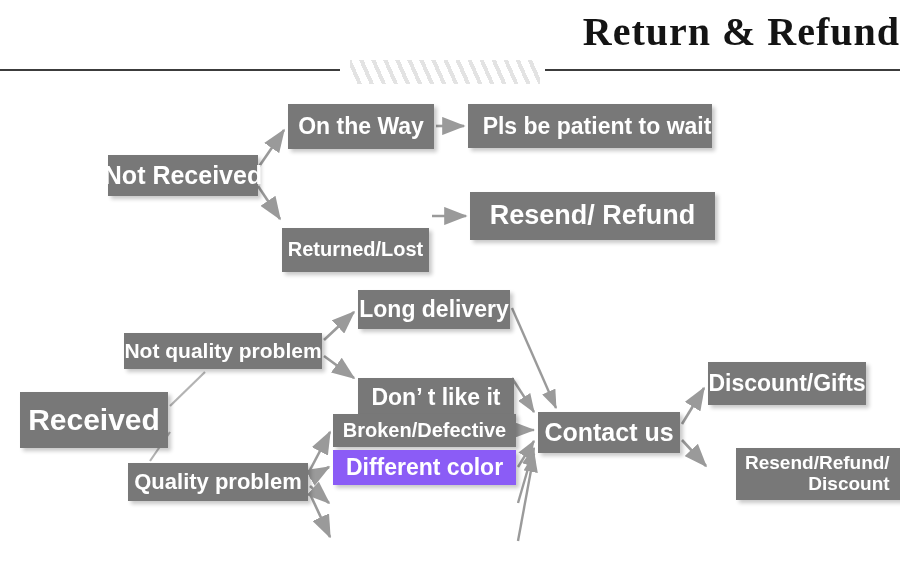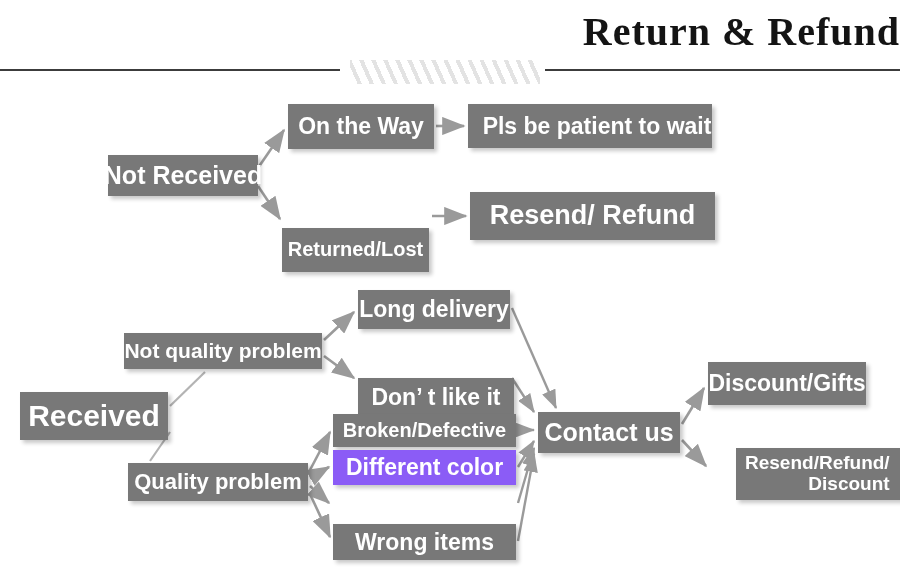--- a/index.html
+++ b/index.html
@@ -162,27 +162,26 @@
       <g stroke="#9a9a9a" stroke-width="2.6" fill="none" marker-end="url(#ah)">
         <path d="M682,424 L704,388"></path>
         <path d="M682,440 L706,466"></path>
       </g>
     </svg>
   <div class="node" style="left: 108px; top: 155px; width: 150px; height: 41px; font-size: 25px; background: rgb(120, 120, 120); color: rgb(255, 255, 255); text-align: center;">Not Received</div>
       <div class="node" style="left: 288px; top: 104px; width: 146px; height: 45px; font-size: 23px; background: rgb(120, 120, 120); color: rgb(255, 255, 255);">On the Way</div>
       <div class="node" style="left: 468px; top: 104px; width: 244px; height: 44px; font-size: 23px; background: rgb(120, 120, 120); color: rgb(255, 255, 255); padding-left: 20px;">Pls be patient to wait</div>
       <div class="node" style="left: 282px; top: 195px; width: 147px; height: 44px; font-size: 20px; background: rgb(120, 120, 120); color: rgb(255, 255, 255); margin-top: 33px;">Returned/Lost</div>
       <div class="node" style="left: 470px; top: 192px; width: 245px; height: 48px; font-size: 27px; background: rgb(120, 120, 120); color: rgb(255, 255, 255);">Resend/ Refund</div>
-      <div class="node" style="left: 20px; top: 392px; width: 148px; height: 48px; font-size: 30px; background: rgb(120, 120, 120); color: rgb(255, 255, 255);">Received</div>
+      <div class="node" style="left: 20px; top: 392px; width: 148px; height: 56px; font-size: 30px; background: rgb(120, 120, 120); color: rgb(255, 255, 255);">Received</div>
       <div class="node" style="left: 124px; top: 333px; width: 198px; height: 36px; font-size: 21px; background: rgb(120, 120, 120); color: rgb(255, 255, 255);">Not quality problem</div>
       <div class="node" style="left: 128px; top: 463px; width: 180px; height: 38px; font-size: 22px; background: rgb(120, 120, 120); color: rgb(255, 255, 255);">Quality problem</div>
       <div class="node" style="left: 358px; top: 290px; width: 152px; height: 39px; font-size: 23px; background: rgb(120, 120, 120); color: rgb(255, 255, 255);">Long delivery</div>
       <div class="node" style="left: 358px; top: 360px; width: 156px; height: 39px; font-size: 23px; background: rgb(120, 120, 120); color: rgb(255, 255, 255); margin-top: 18px;">Don’ t like it</div>
       <div class="node" style="left: 333px; top: 414px; width: 183px; height: 33px; font-size: 20px; background: rgb(120, 120, 120); color: rgb(255, 255, 255);">Broken/Defective</div>
       <div class="node" style="left: 333px; top: 450px; width: 183px; height: 35px; font-size: 23px; background: #8b5cf6; color: rgb(255, 255, 255);">Different color</div>
-      <div class="node" style="left: 333px; top: 524px; width: 183px; height: 36px; font-size: 23px; background: rgb(120, 120, 120); color: rgb(255, 255, 255);">Wrong items</div>
       <div class="node" style="left: 538px; top: 412px; width: 142px; height: 41px; font-size: 25px; background: rgb(120, 120, 120); color: rgb(255, 255, 255);">Contact us</div>
       <div class="node" style="left: 708px; top: 362px; width: 158px; height: 43px; font-size: 23px; background: rgb(120, 120, 120); color: rgb(255, 255, 255);">Discount/Gifts</div>
       <div class="node left-align" style="left: 710px; top: 448px; width: 166px; height: 52px; font-size: 19px; background: rgb(120, 120, 120); color: rgb(255, 255, 255);">Resend/Refund/
 Discount</div>
     </div>
 
 </div>
 
 </body></html>

